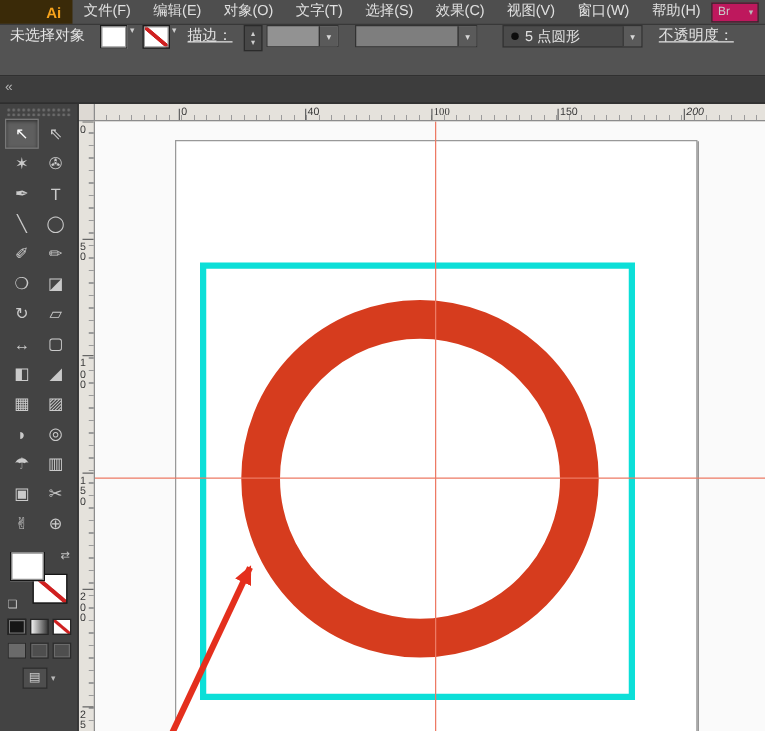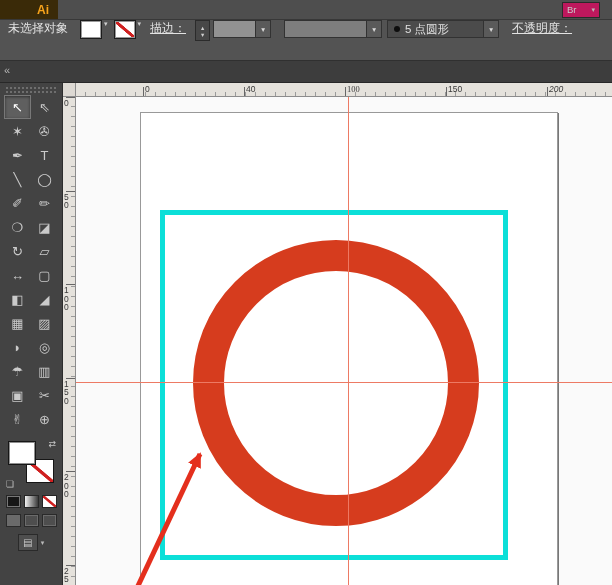--- a/index.html
+++ b/index.html
@@ -30,21 +30,21 @@
   .link{text-decoration:underline;margin:0 3px;white-space:nowrap;}
   .stepper{width:13px;height:19px;margin:0 3px 0 6px;background:#474747;border:1px solid #2b2b2b;
            display:flex;flex-direction:column;align-items:center;justify-content:center;
            color:#cfcfcf;font-size:6.5px;line-height:7px;flex:none;}
   .dropdown{height:18px;border:1px solid #323232;background:#929292;display:flex;align-items:center;
             box-sizing:border-box;flex:none;}
   .dropdown .darr{margin-left:auto;width:14px;height:100%;background:#5a5a5a;border-left:1px solid #323232;
                   color:#d8d8d8;font-size:7.5px;display:flex;align-items:center;justify-content:center;}
   .dd-weight{width:58px;}
   .dd-profile{width:98px;margin-left:13px;background:#7e7e7e;}
-  .dd-brush{width:112px;margin-left:5px;background:#4b4b4b;color:#e0e0e0;font-size:11.5px;}
+  .dd-brush{width:112px;margin-left:20px;background:#4b4b4b;color:#e0e0e0;font-size:11.5px;}
   .brush-dot{width:6px;height:6px;border-radius:50%;background:#0d0d0d;margin:0 5px 0 6px;flex:none;}
   .brush-label{white-space:nowrap;overflow:hidden;}
   .opacity{margin-left:13px;}
 
   
   .tabbar{position:absolute;left:0;top:61px;right:0;height:21px;background:#3d3d3d;
           border-bottom:1px solid #282828;display:flex;align-items:flex-end;z-index:8;}
   .collapse{position:absolute;left:4px;top:3px;color:#b5b5b5;font-size:11px;}
   .tab{margin-left:68px;height:20px;background:#555;border:1px solid #2a2a2a;border-bottom:none;
        color:#d6d6d6;font-size:11px;display:flex;align-items:center;gap:10px;padding:0 9px;
@@ -105,20 +105,31 @@
   .guide-h{position:absolute;left:0;right:0;height:1px;z-index:3;}
   .arrow-svg{position:absolute;inset:0;width:100%;height:100%;z-index:4;pointer-events:none;}
 </style>
 </head>
 <body>
 
 <div>
 
   <div class="menubar">
     <div class="ai-logo">Ai</div>
+    <div class="menus">
+        <span class="menu-item">文件(F)</span>
+        <span class="menu-item">编辑(E)</span>
+        <span class="menu-item">对象(O)</span>
+        <span class="menu-item">文字(T)</span>
+        <span class="menu-item">选择(S)</span>
+        <span class="menu-item">效果(C)</span>
+        <span class="menu-item">视图(V)</span>
+        <span class="menu-item">窗口(W)</span>
+        <span class="menu-item">帮助(H)</span>
+      </div>
     <div class="br-btn">
       <span>Br</span>
       <span class="tiny-arrow">▾</span>
     </div>
   </div>
 
   <div class="controlbar">
     <span class="status">未选择对象</span>
     <span class="swatch"></span>
     <span class="swatch-arrow">▾</span>

